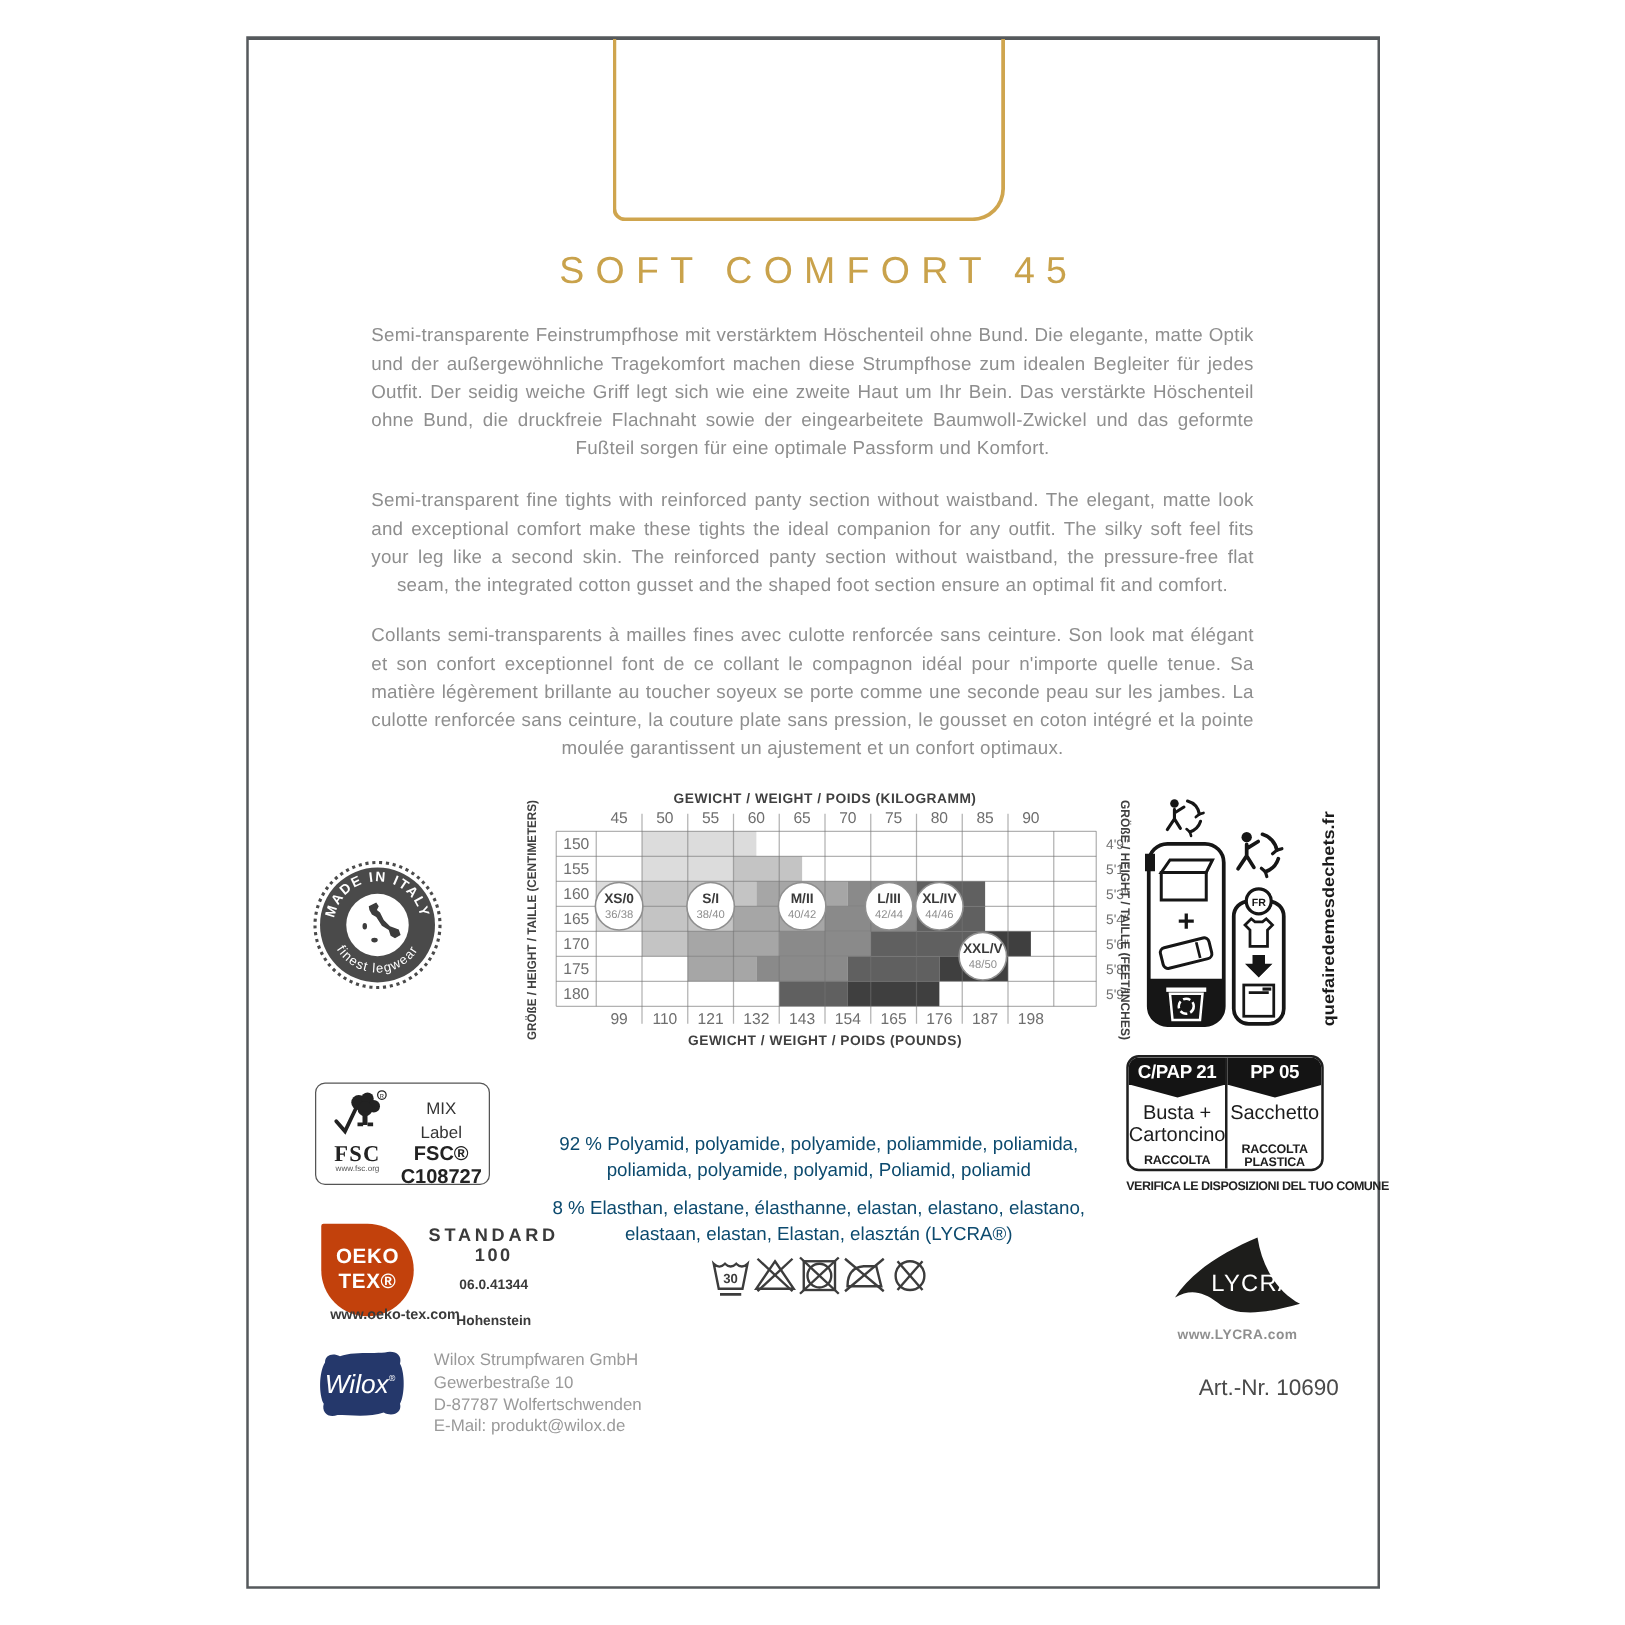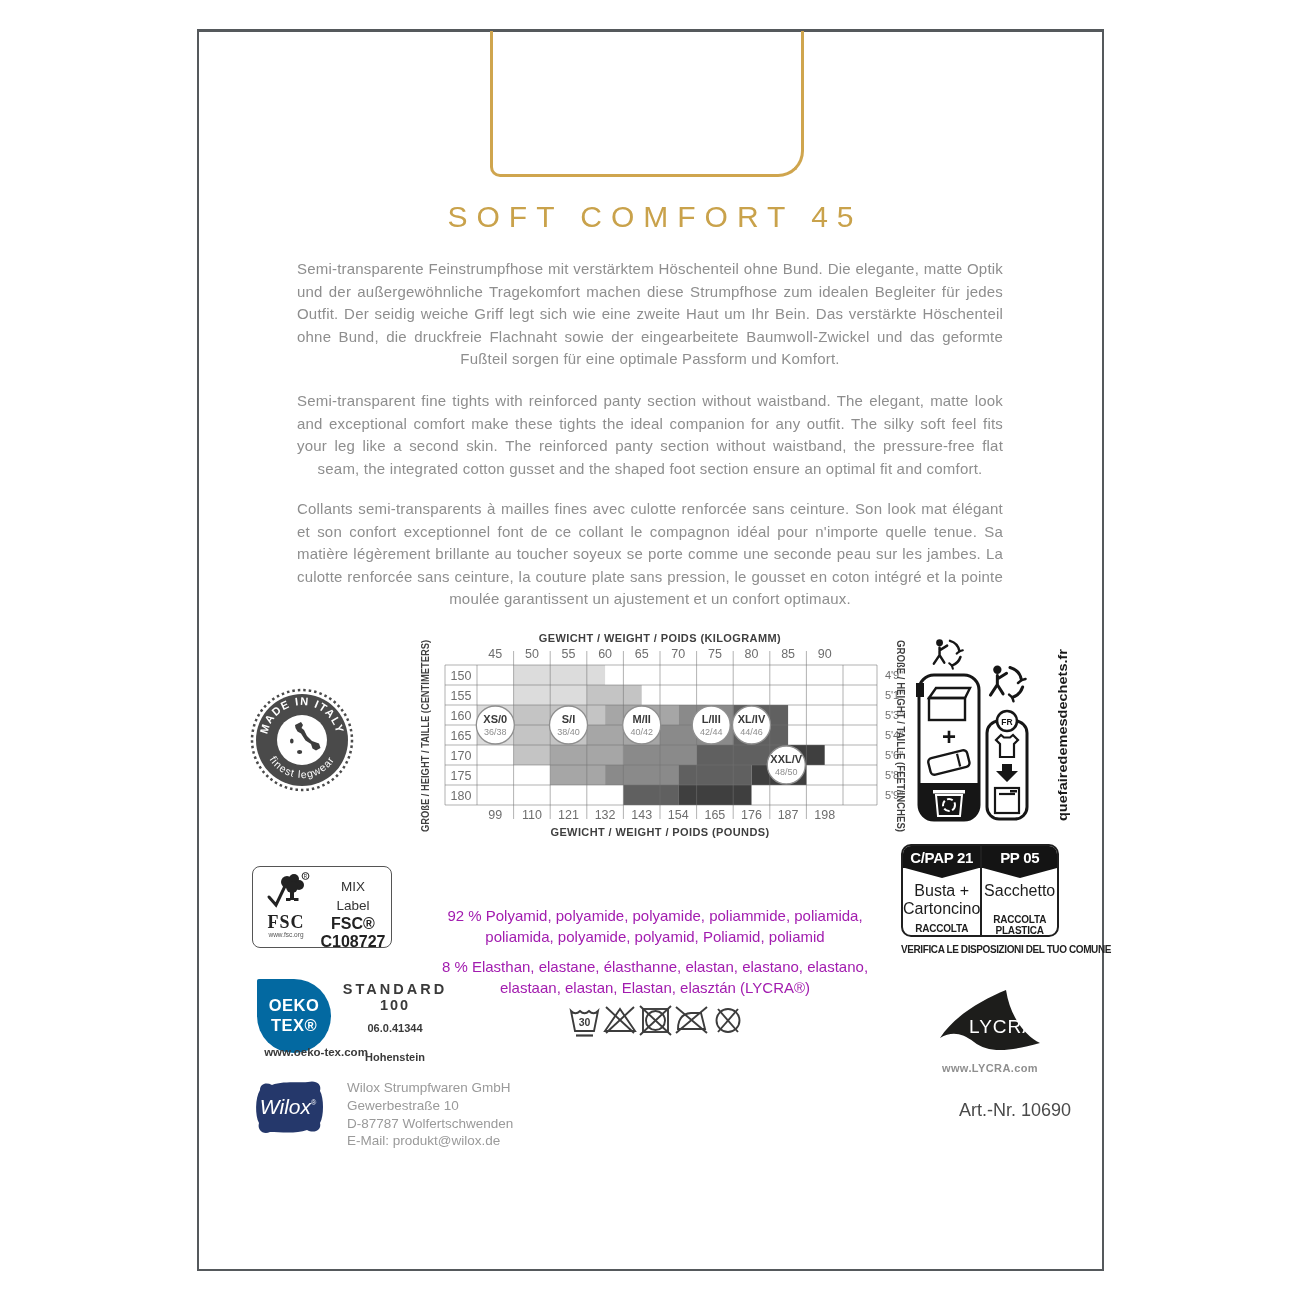--- a/index.html
+++ b/index.html
@@ -36,25 +36,25 @@
   .fsc{position:absolute;left:252px;top:866px;width:140px;height:82px;border:1.5px solid #555;
        border-radius:8px;display:flex;padding:4px 2px;}
   .fsc-left{width:62px;text-align:center;}
   .fsc-word{font-family:"Liberation Serif",serif;font-weight:bold;font-size:18px;color:#222;
             letter-spacing:1px;line-height:1;}
   .fsc-url{font-size:6.5px;color:#555;}
   .fsc-right{flex:1;text-align:center;color:#333;}
   .fsc-mix{font-size:13.5px;margin-top:8px;}
   .fsc-label{font-size:13.5px;margin-top:4px;}
   .fsc-lic{font-size:16px;font-weight:bold;margin-top:2px;color:#222;}
-  .comp{position:absolute;left:425px;top:905px;width:460px;text-align:center;color:#a21caf;
+  .comp{position:absolute;left:425px;top:905px;width:460px;text-align:center;color:#0c4a6e;
         font-size:15px;line-height:21px;}
   .comp p{margin:0 0 9px 0;}
   .care-wrap{position:absolute;left:568px;top:1000px;width:184px;height:44px;}
-  .oeko-shape{position:absolute;left:257px;top:979px;width:74px;height:74px;background:#0369a1;
+  .oeko-shape{position:absolute;left:257px;top:979px;width:74px;height:74px;background:#c2410c;
               border-radius:2px 40px 40px 40px;color:#fff;text-align:center;padding-top:17px;
               font-weight:bold;font-size:16.5px;line-height:1.2;letter-spacing:.5px;}
   .oeko-right{position:absolute;left:327px;top:981px;width:136px;text-align:center;color:#3a3a3a;}
   .oeko-std{font-weight:bold;font-size:14.5px;letter-spacing:3px;}
   .oeko-100{font-weight:bold;font-size:14.5px;letter-spacing:2px;}
   .oeko-cert{font-weight:bold;font-size:11px;margin-top:9px;}
   .oeko-inst{font-weight:bold;font-size:11px;margin-top:17px;}
   .oeko-url{position:absolute;left:246px;top:1046px;width:140px;text-align:center;
             font-weight:bold;font-size:11.5px;color:#3a3a3a;}
   .lycra-wrap{position:absolute;left:936px;top:986px;width:108px;height:76px;}

